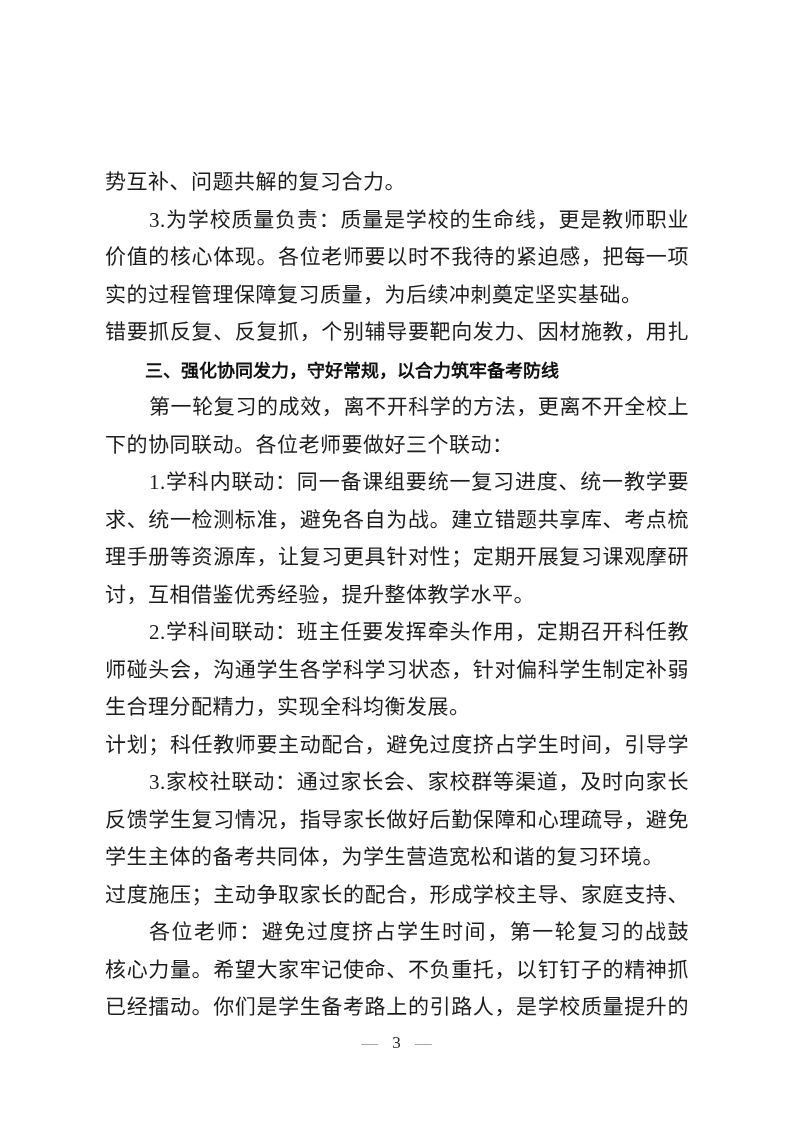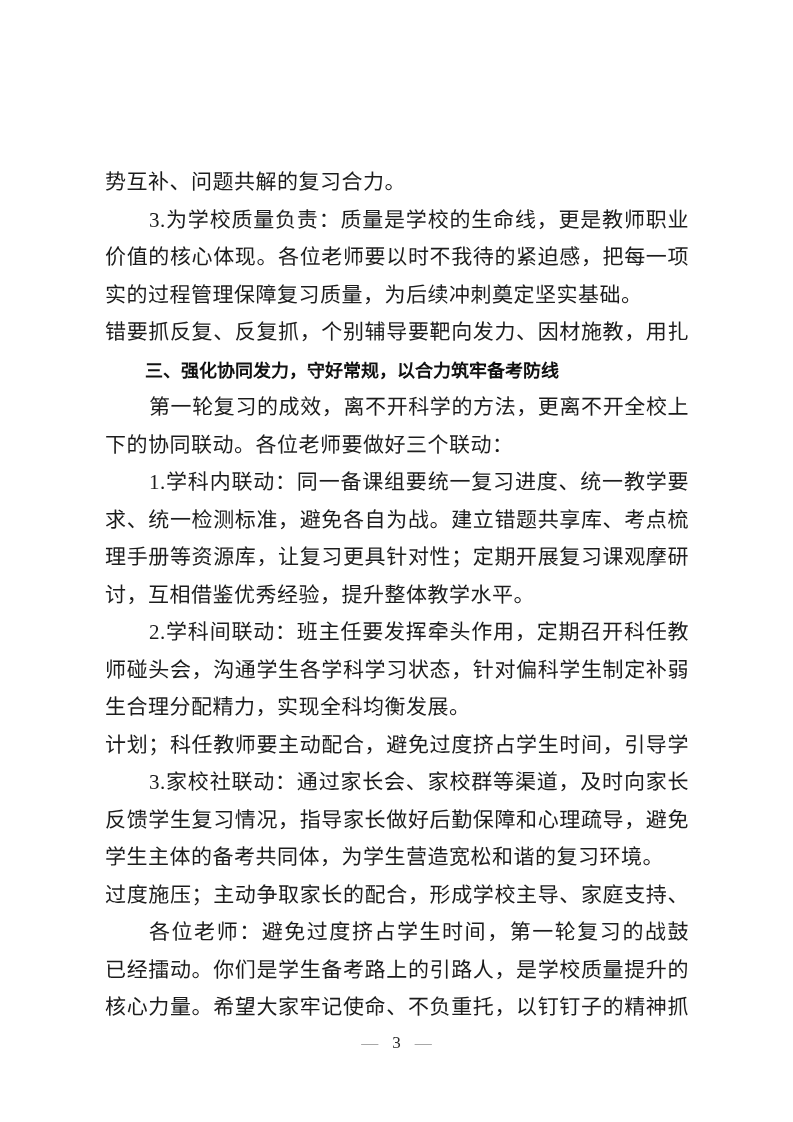--- a/index.html
+++ b/index.html
@@ -85,21 +85,21 @@
       <div class="line">讨，互相借鉴优秀经验，提升整体教学水平。</div>
       <div class="line indent just">2.学科间联动：班主任要发挥牵头作用，定期召开科任教</div>
       <div class="line just">师碰头会，沟通学生各学科学习状态，针对偏科学生制定补弱</div>
       <div class="line">生合理分配精力，实现全科均衡发展。</div>
       <div class="line just">计划；科任教师要主动配合，避免过度挤占学生时间，引导学</div>
       <div class="line indent just">3.家校社联动：通过家长会、家校群等渠道，及时向家长</div>
       <div class="line just">反馈学生复习情况，指导家长做好后勤保障和心理疏导，避免</div>
       <div class="line">学生主体的备考共同体，为学生营造宽松和谐的复习环境。</div>
       <div class="line just">过度施压；主动争取家长的配合，形成学校主导、家庭支持、</div>
       <div class="line indent just">各位老师：避免过度挤占学生时间，第一轮复习的战鼓</div>
+      <div class="line just">核心力量。希望大家牢记使命、不负重托，以钉钉子的精神抓</div>
       <div class="line just">已经擂动。你们是学生备考路上的引路人，是学校质量提升的</div>
-      <div class="line just">核心力量。希望大家牢记使命、不负重托，以钉钉子的精神抓</div>
     </div>
 
   <div class="footer">
     <span class="dash">—</span><span class="num">3</span><span class="dash">—</span>
   </div>
 
 </div>
 
 </body></html>

